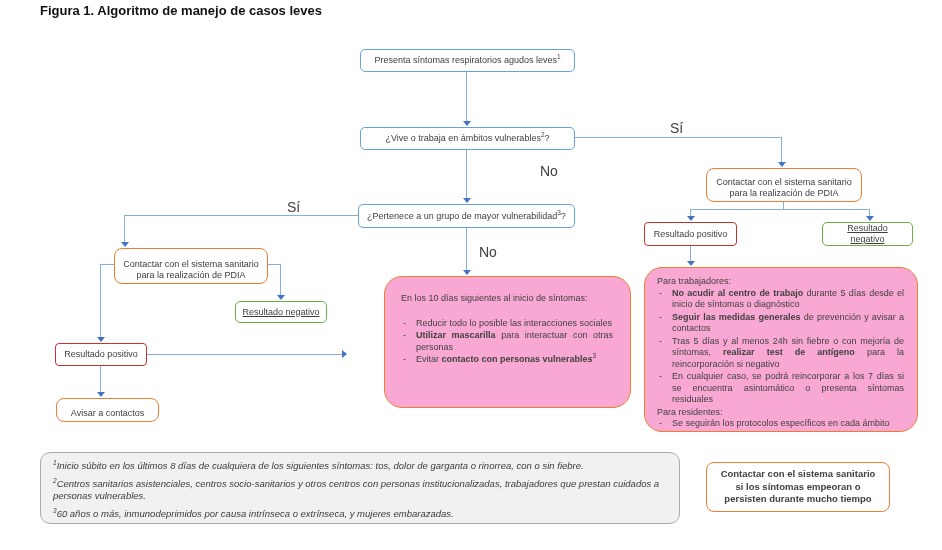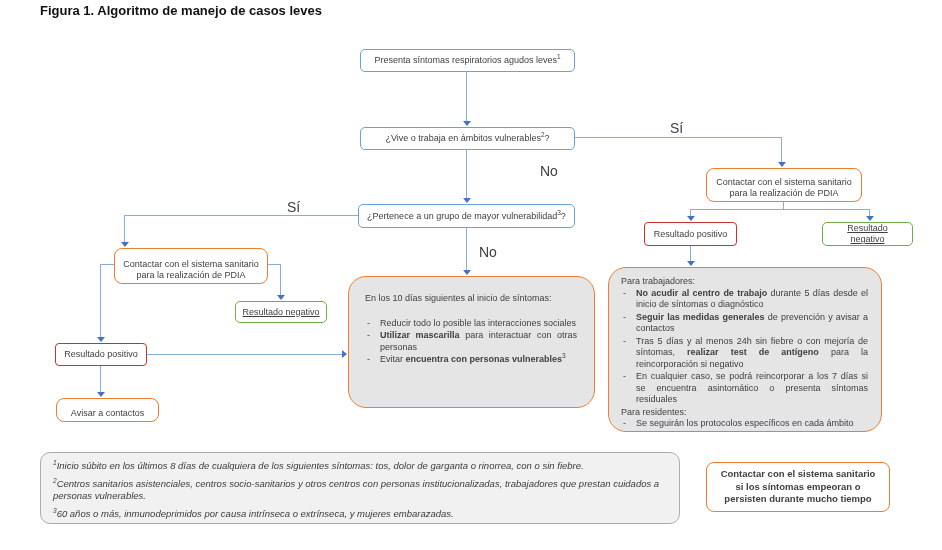--- a/index.html
+++ b/index.html
@@ -14,22 +14,22 @@
   html,body{margin:0;padding:0;background:#ffffff;}
   .canvas{position:relative;width:942px;height:550px;background:#fff;
           font-family:"Liberation Sans",sans-serif;color:var(--ink);overflow:hidden;padding-left:29px;}
   .title{position:absolute;left:40px;top:3px;font-size:13px;font-weight:bold;color:#111;}
   .node{position:absolute;background:#fff;display:flex;align-items:center;justify-content:center;
         text-align:center;font-size:9px;line-height:1.22;padding:2px 6px;box-sizing:border-box;}
   .blue{border:1px solid var(--blue);border-radius:5px;}
   .orange{border:1.4px solid var(--orange);border-radius:8px;align-items:flex-end;}
   .red{border:1.6px solid var(--red);border-radius:4px;}
   .green{border:1.4px solid var(--green);border-radius:5px;text-decoration:underline;}
-  .bigbox{position:absolute;border:1.4px solid var(--orange);border-radius:18px;background:#e5e5e5;
-          box-sizing:border-box;font-size:9px;line-height:1.28;color:var(--ink);}
+  .bigbox{position:absolute;border:1.4px solid var(--orange);border-radius:18px;background:#f9a8d4;
+          box-sizing:border-box;font-size:9px;line-height:1.28;color:var(--ink);margin-left:36px;}
   .bigbox.center{padding:16px 16px 8px 16px;}
   .bigbox.workers{padding:8px 12px 6px 12px;}
   sup{font-size:6.5px;vertical-align:super;line-height:0;}
   .line{position:absolute;background:var(--line);}
   .ad{position:absolute;width:0;height:0;border-left:4px solid transparent;
       border-right:4px solid transparent;border-top:5px solid var(--arrow);}
   .ar{position:absolute;width:0;height:0;border-top:4px solid transparent;
       border-bottom:4px solid transparent;border-left:5px solid var(--arrow);}
   .lbl{position:absolute;font-size:14px;color:var(--ink);}
   .intro{margin:0 0 13px 0;}
@@ -135,21 +135,21 @@
     <div class="li">
       <span class="dash">-</span>
       <span class="t"><span>Reducir todo lo posible las interacciones sociales</span></span>
     </div>
     <div class="li">
       <span class="dash">-</span>
       <span class="t"><b>Utilizar mascarilla</b><span> para interactuar con otras personas</span></span>
     </div>
     <div class="li">
       <span class="dash">-</span>
-      <span class="t"><span>Evitar </span><b>encuentra con personas vulnerables</b><sup>3</sup></span>
+      <span class="t"><span>Evitar </span><b>contacto con personas vulnerables</b><sup>3</sup></span>
     </div>
   </div>
 
   <div class="bigbox workers" style="left:608px;top:267px;width:274px;height:165px">
     <p class="hd">Para trabajadores:</p>
     <div class="li">
       <span class="dash">-</span>
       <span class="t"><b>No acudir al centro de trabajo</b><span> durante 5 días desde el inicio de síntomas o diagnóstico</span></span>
     </div>
     <div class="li">

